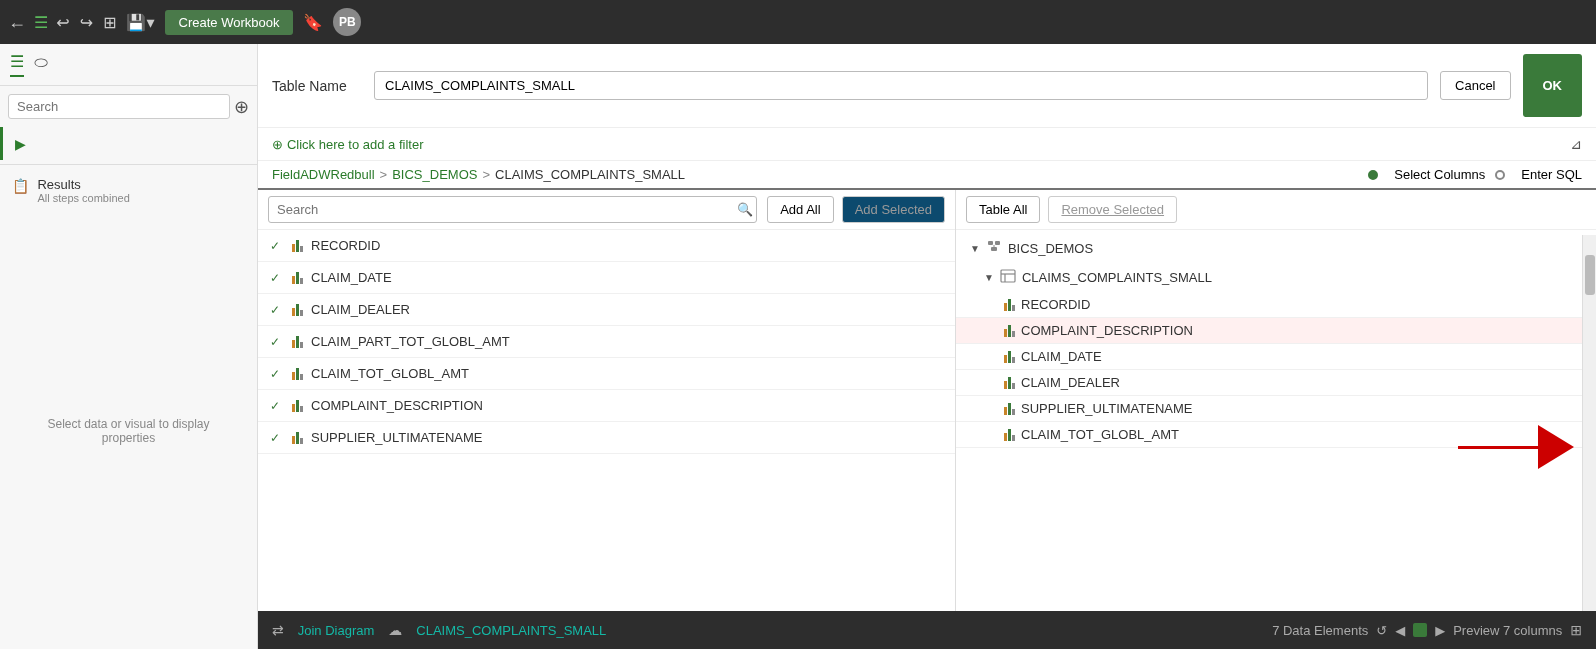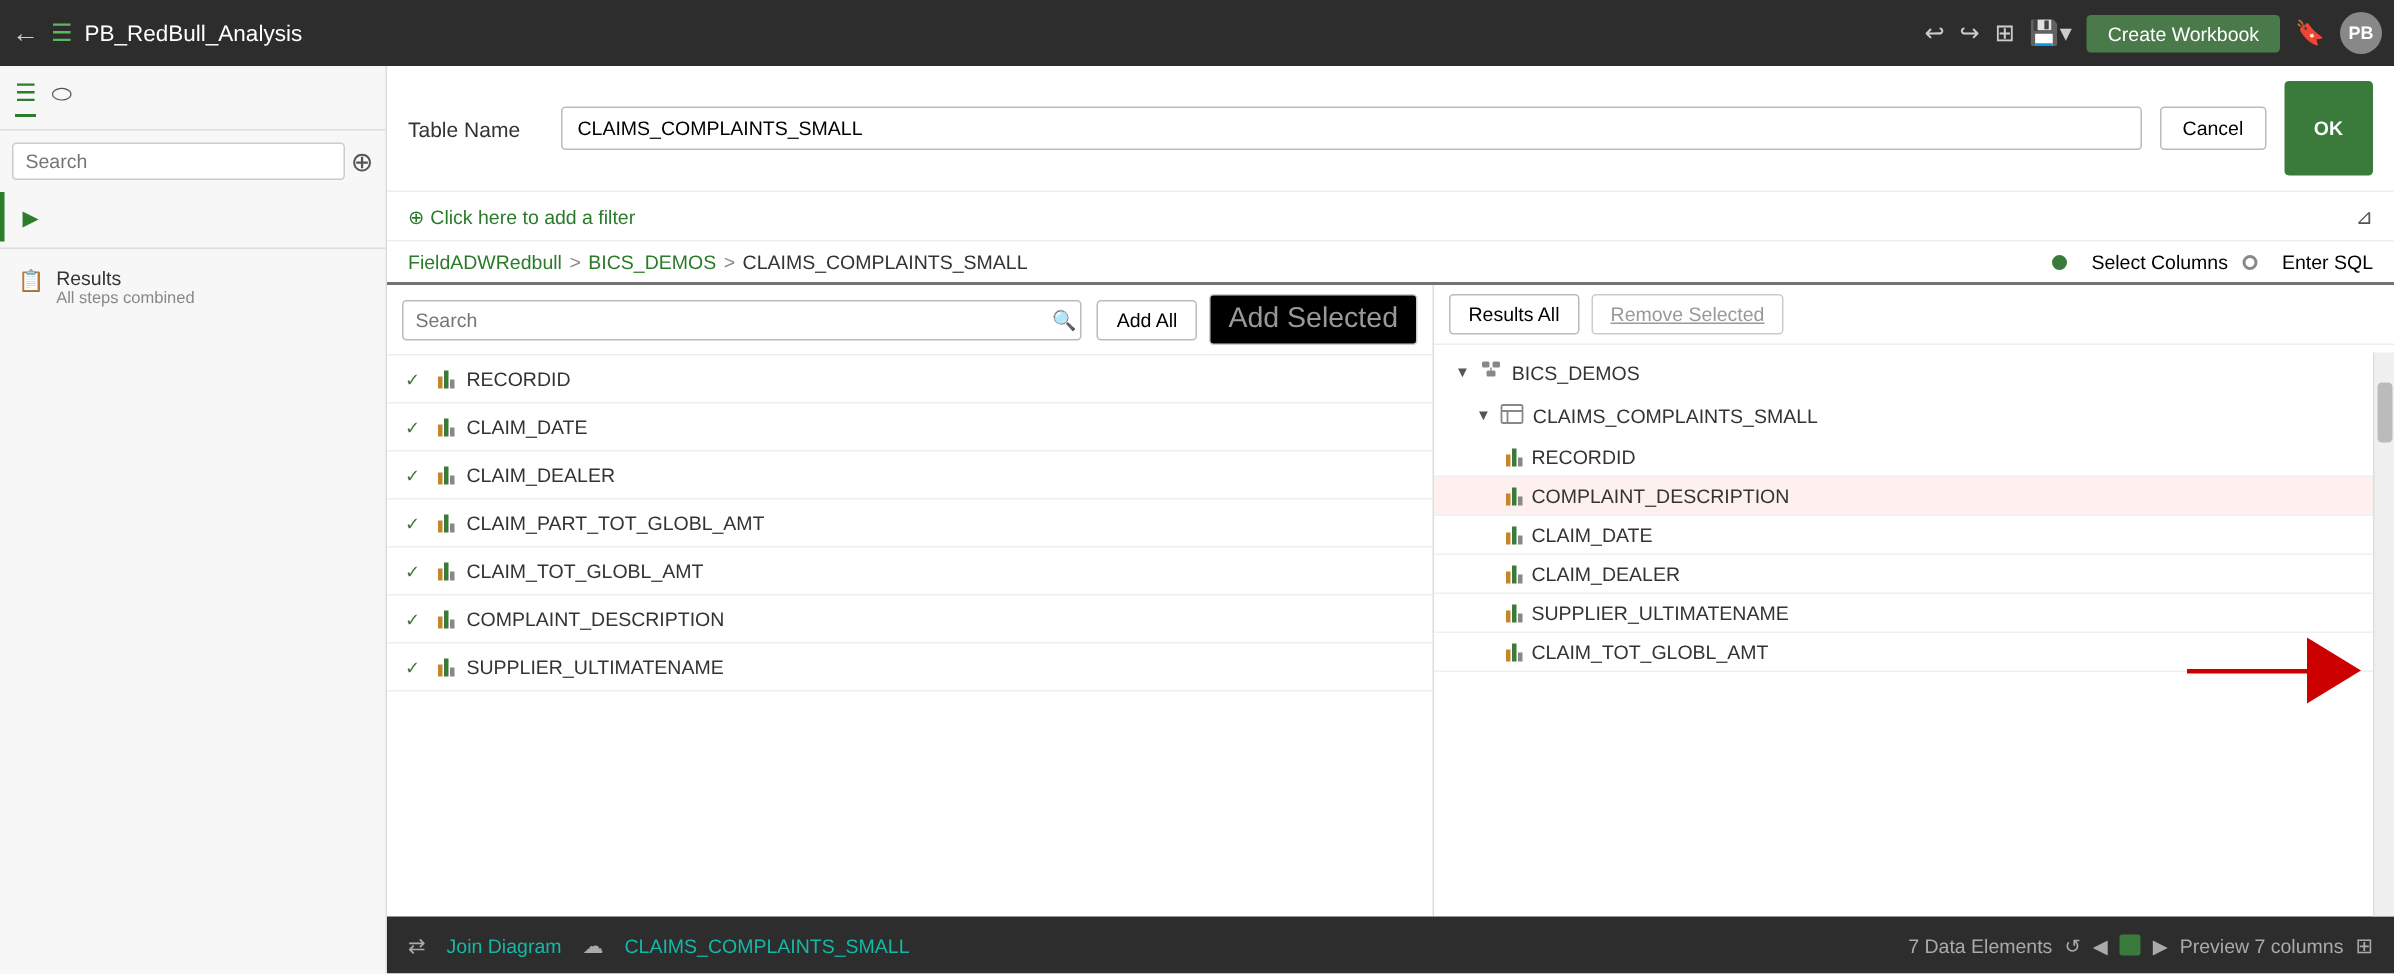--- a/index.html
+++ b/index.html
@@ -65,21 +65,21 @@
     .radio-dot-empty { width: 10px; height: 10px; border-radius: 50%; border: 2px solid #888; }
 
     
     .panels { display: flex; flex: 1; overflow: hidden; }
 
     
     .left-panel { flex: 1; display: flex; flex-direction: column; border-right: 1px solid #ddd; }
     .left-toolbar { display: flex; align-items: center; padding: 6px 10px; gap: 8px; border-bottom: 1px solid #eee; }
     .panel-search { flex: 1; border: 1px solid #bbb; border-radius: 3px; padding: 5px 8px; font-size: 13px; }
     .add-all-btn { border: 1px solid #bbb; background: #fff; padding: 5px 12px; border-radius: 3px; cursor: pointer; font-size: 13px; }
-    .add-selected-btn { border: 1px solid #ccc; background: #000000; padding: 5px 12px; border-radius: 3px; cursor: pointer; font-size: 19px; color: #999; }
+    .add-selected-btn { border: 1px solid #ccc; background: #0c4a6e; padding: 5px 12px; border-radius: 3px; cursor: pointer; font-size: 13px; color: #999; }
     .field-list { flex: 1; overflow-y: auto; }
     .field-item { display: flex; align-items: center; padding: 8px 12px; border-bottom: 1px solid #f0f0f0; gap: 8px; cursor: pointer; }
     .field-check { color: #3a7a3a; font-size: 12px; min-width: 14px; }
     .bar-icon { display: inline-flex; gap: 1px; align-items: flex-end; }
     .bar-icon span { display: inline-block; width: 3px; background: #888; }
     .bar-icon .b1 { height: 8px; background: #c8842a; }
     .bar-icon .b2 { height: 12px; background: #3a7a3a; }
     .bar-icon .b3 { height: 6px; background: #888; }
     .field-name { font-size: 13px; color: #333; }
 
@@ -124,21 +124,20 @@
     .bottom-tab { color: #14b8a6; font-size: 13px; font-weight: 400; }
     .bottom-right { margin-left: auto; display: flex; align-items: center; gap: 8px; color: #aaa; font-size: 12px; }
     .bottom-green-box { width: 14px; height: 14px; background: #3a7a3a; border-radius: 2px; cursor: pointer; }
   </style>
 </head>
 <body>
 
 <div class="top-bar">
   <span class="top-bar-back">←</span>
   <span class="top-bar-icon">☰</span>
-  <span class="top-bar-title">PB_RedBull_Analysis</span>
   <div class="top-bar-actions">
     <span style="color:#ccc;cursor:pointer;font-size:16px;">↩</span>
     <span style="color:#ccc;cursor:pointer;font-size:16px;">↪</span>
     <span style="color:#ccc;cursor:pointer;font-size:16px;">⊞</span>
     <span style="color:#ccc;cursor:pointer;font-size:16px;">💾▾</span>
     <button class="create-workbook-btn">Create Workbook</button>
     <span style="color:#ccc;cursor:pointer;font-size:16px;">🔖</span>
     <div class="top-bar-avatar">PB</div>
   </div>
 </div>
@@ -158,20 +157,21 @@
       <span class="sidebar-item-icon">▶</span>
     </div>
     <hr class="sidebar-divider">
     <div class="sidebar-item2">
       <span class="sidebar-item2-icon">📋</span>
       <div class="sidebar-item-text">
         <span class="sidebar-item-title">Results</span>
         <span class="sidebar-item-sub">All steps combined</span>
       </div>
     </div>
+    <div class="sidebar-footer">Select data or visual to display properties</div>
   </div>
 
   <div class="content">
 
     <div class="table-name-row">
       <span class="table-name-label">Table Name</span>
       <input class="table-name-input" value="CLAIMS_COMPLAINTS_SMALL" style="">
       <button class="cancel-btn">Cancel</button>
       <button class="ok-btn">OK</button>
     </div>
@@ -273,21 +273,21 @@
                 <span class="b2"></span>
                 <span class="b3"></span>
               </span>
             <span class="field-name">SUPPLIER_ULTIMATENAME</span>
           </div>
         </div>
       </div>
 
       <div class="right-panel">
         <div class="right-toolbar">
-          <button class="remove-all-btn">Results All</button>
+          <button class="remove-all-btn">Table All</button>
           <button class="remove-selected-btn">Remove Selected</button>
           <div style="width:14px;"></div>
         </div>
 
         <div class="red-arrow-overlay" style="right:22px; top:calc(45px + 190px); transform:none;">
           <div style="display:flex;align-items:center;">
             <div style="height:3px;background:#cc0000;width:80px;"></div>
             <div class="red-arrow"></div>
           </div>
         </div>

